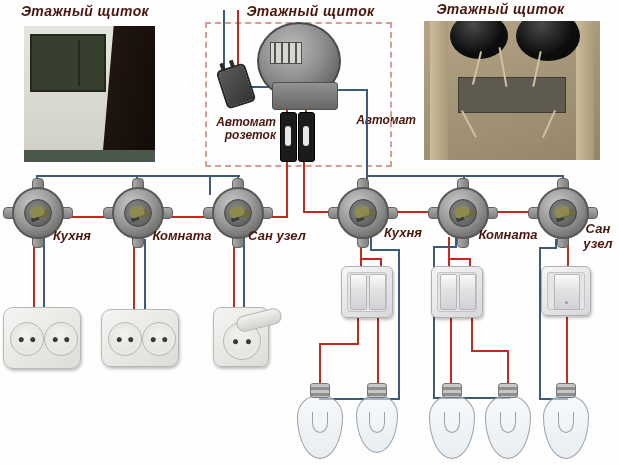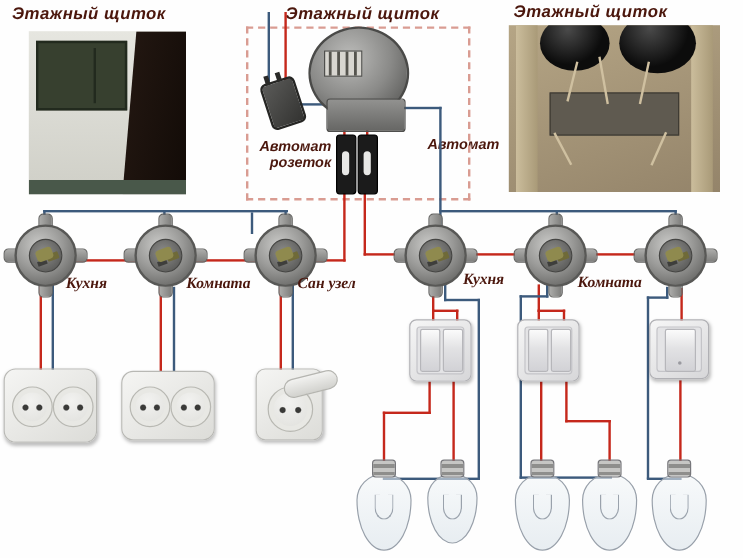--- a/index.html
+++ b/index.html
@@ -1,21 +1,21 @@
 <!DOCTYPE html>
 <html><head>
 <meta charset="utf-8">
 <style>
   html,body{margin:0;padding:0;background:#ffffff;}
   .stage{position:relative;width:619px;height:465px;background:#fefefe;overflow:hidden;
          font-family:"Liberation Sans",sans-serif;}
   
   .lbl{position:absolute;color:#4b170d;font-weight:bold;font-style:italic;line-height:1.12;}
-  .title{font-size:14px;letter-spacing:.4px;text-align:left;}
-  .room{font-size:13px;font-family:Liberation Serif, serif;}
+  .title{font-size:14px;letter-spacing:.4px;text-align:center;}
+  .room{font-size:13px;}
   .brk{font-size:12px;text-align:right;}
   
   .wire{position:absolute;z-index:2;}
   .wire.red{background:#c5281c;}
   .wire.blue{background:#3c5a7c;}
   
   .dashbox{position:absolute;left:205px;top:22px;width:183px;height:141px;
            border:2px dashed #d99c92;z-index:1;}
   
   .photo{position:absolute;overflow:hidden;z-index:1;}
@@ -222,20 +222,24 @@
       <div class="jb-barh"></div>
       <div class="jb-barv"></div>
       <div class="jb-body"></div>
     </div>
 
   <div class="lbl room" style="left:42px;top:229px;width:60px;text-align:center;z-index:4;">Кухня</div>
   <div class="lbl room" style="left:146px;top:229px;width:72px;text-align:center;z-index:4;">Комната</div>
   <div class="lbl room" style="left:248px;top:229px;width:64px;text-align:left;z-index:4;">Сан узел</div>
   <div class="lbl room" style="left:376px;top:226px;width:54px;text-align:center;z-index:4;">Кухня</div>
   <div class="lbl room" style="left:470px;top:228px;width:76px;text-align:center;z-index:4;">Комната</div>
+  <div class="lbl room" style="left:576px;top:222px;width:44px;text-align:center;z-index:4;">
+    <div>Сан</div>
+    <div>узел</div>
+  </div>
 
   <div class="socket" style="left:3px;top:307px;width:78px;height:62px;">
     <div class="sock-hole" style="left:6px;top:14px;width:34px;height:34px;"></div>
     <div class="sock-hole" style="left:40px;top:14px;width:34px;height:34px;"></div>
   </div>
   <div class="socket" style="left:101px;top:309px;width:78px;height:58px;">
     <div class="sock-hole" style="left:6px;top:12px;width:34px;height:34px;"></div>
     <div class="sock-hole" style="left:40px;top:12px;width:34px;height:34px;"></div>
   </div>
   <div class="socket" style="left:213px;top:307px;width:56px;height:60px;border-radius:8px;">

